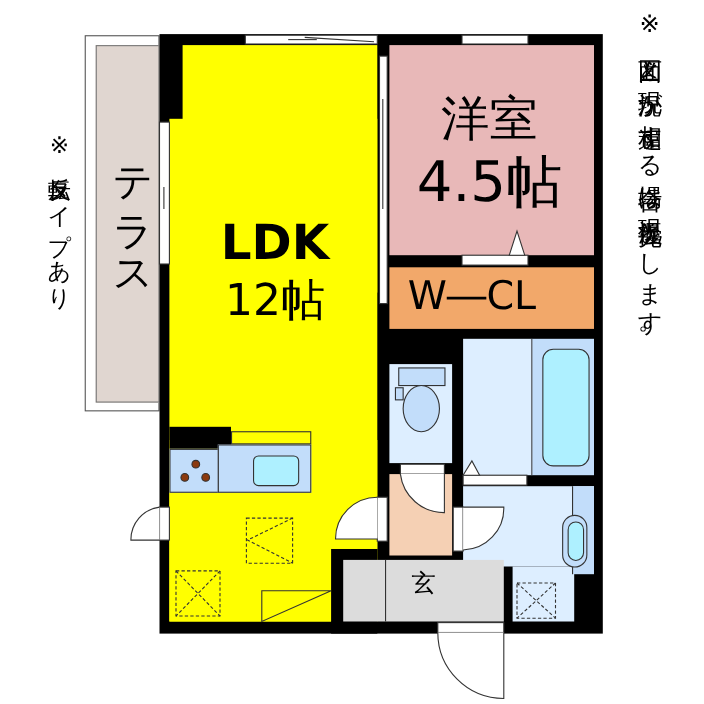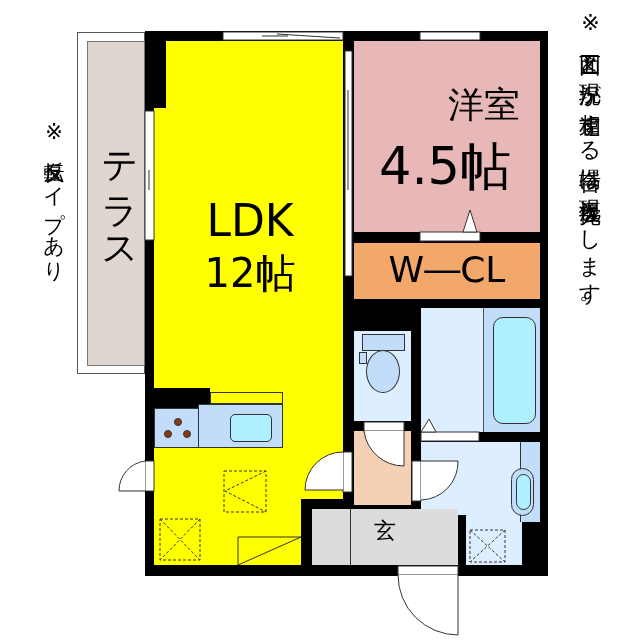--- a/index.html
+++ b/index.html
@@ -18,38 +18,38 @@
 <div class="vtext" style="left:95px;top:128px;font-size:36px;letter-spacing:2px;">テラス</div>
 
 <div class="abs wall" style="left:145px;top:31px;width:403px;height:545px;"></div>
 
 <div class="abs" style="left:166px;top:41px;width:177px;height:225px;background:#ffff00;"></div>
 <div class="abs" style="left:154px;top:108px;width:189px;height:457px;background:#ffff00;"></div>
 <div class="abs" style="left:154px;top:400px;width:147px;height:165px;background:#ffff00;"></div>
 <div class="abs wall" style="left:301px;top:499px;width:42px;height:77px;"></div>
 <div class="abs" style="left:301px;top:400px;width:42px;height:99px;background:#ffff00;"></div>
 
-<div class="lbl" style="left:180px;top:198px;width:140px;font-size:44px;">LDK</div>
+<div class="lbl" style="left:180px;top:198px;width:140px;font-size:44px;font-weight:bold;">LDK</div>
 <div class="lbl" style="left:180px;top:252px;width:140px;font-size:40px;">12帖</div>
 
 <div class="abs wall" style="left:154px;top:388px;width:56px;height:20px;"></div>
 <div class="abs" style="left:210px;top:392px;width:73px;height:12px;border:1px solid #333;background:#ffff00;"></div>
 <div class="abs" style="left:154px;top:408px;width:45px;height:40px;background:#c2ddfa;border:1px solid #333;"></div>
 <div class="abs" style="left:198px;top:404px;width:85px;height:44px;background:#c2ddfa;border:1px solid #333;"></div>
 <div class="abs" style="left:230px;top:414px;width:42px;height:28px;background:#aef0ff;border:1px solid #333;border-radius:5px;"></div>
 <div class="abs" style="left:174px;top:418px;width:8px;height:8px;border-radius:50%;background:#8b3a0f;border:1px solid #333;"></div>
 <div class="abs" style="left:164px;top:430px;width:8px;height:8px;border-radius:50%;background:#8b3a0f;border:1px solid #333;"></div>
 <div class="abs" style="left:183px;top:430px;width:8px;height:8px;border-radius:50%;background:#8b3a0f;border:1px solid #333;"></div>
 
 <div class="abs" style="left:354px;top:41px;width:186px;height:191px;background:#e8b8b8;"></div>
-<div class="lbl" style="left:370px;top:86px;width:150px;font-size:36px;text-align:right;">洋室</div>
+<div class="lbl" style="left:370px;top:86px;width:150px;font-size:44px;">洋室</div>
 <div class="lbl" style="left:370px;top:140px;width:150px;font-size:51px;">4.5帖</div>
 
 <div class="abs" style="left:354px;top:243px;width:186px;height:56px;background:#f2a86a;"></div>
-<div class="lbl" style="left:354px;top:251px;width:186px;font-size:36px;">W―CL</div>
+<div class="lbl" style="left:336px;top:251px;width:186px;font-size:36px;">W―CL</div>
 
 <div class="abs" style="left:354px;top:331px;width:57px;height:90px;background:#ddeeff;"></div>
 <div class="abs" style="left:362px;top:334px;width:43px;height:17px;background:#c2ddfa;border:1px solid #333;"></div>
 <div class="abs" style="left:359px;top:352px;width:8px;height:12px;background:#c2ddfa;border:1px solid #333;"></div>
 <div class="abs" style="left:366px;top:350px;width:34px;height:43px;background:#c2ddfa;border:1px solid #333;border-radius:50%;"></div>
 
 <div class="abs" style="left:354px;top:431px;width:57px;height:74px;background:#f5d0b4;"></div>
 
 <div class="abs" style="left:421px;top:308px;width:62px;height:124px;background:#ddeeff;"></div>
 <div class="abs" style="left:483px;top:308px;width:57px;height:124px;background:#c2ddfa;border-left:1px solid #555;"></div>

